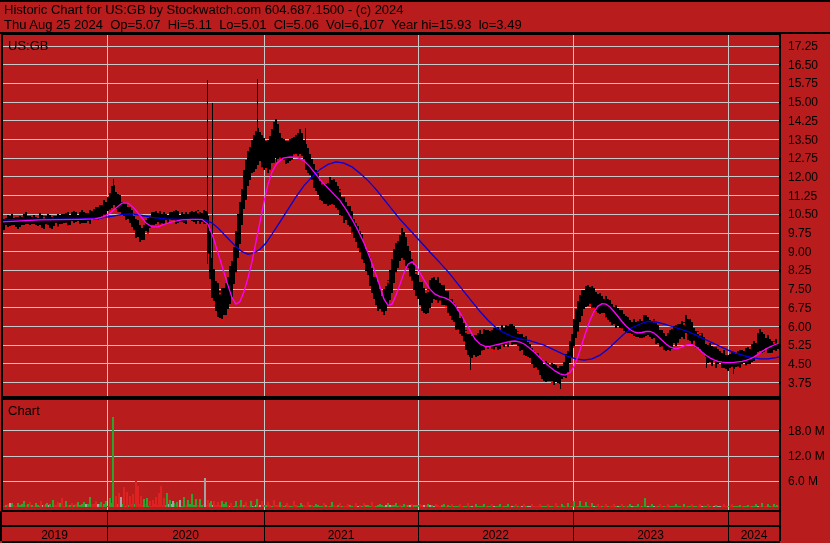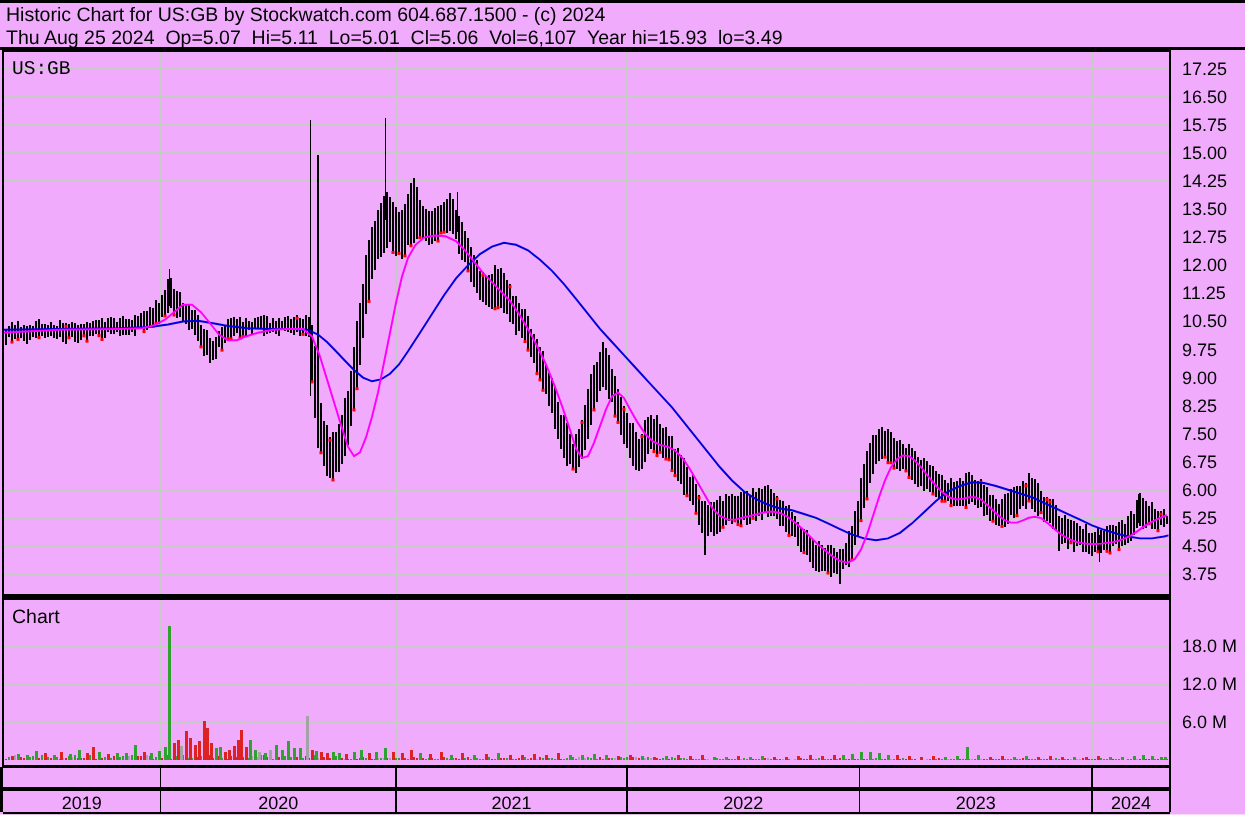--- a/index.html
+++ b/index.html
@@ -1,22 +1,22 @@
 <!DOCTYPE html>
 <html><head>
 <meta charset="utf-8">
 <style>
   html,body{margin:0;padding:0;background:#fff;}
-  .screen{position:relative;width:830px;height:543px;background:#f0abfc;overflow:hidden;
+  .screen{position:relative;width:830px;height:543px;background:#b91c1c;overflow:hidden;
           font-family:"Liberation Sans",sans-serif;color:#000;}
   .hdr{position:absolute;left:4px;white-space:pre;font-size:13px;line-height:15px;}
   #hdr-title{top:2px;}
   #hdr-info{top:17px;}
   .panel-label{position:absolute;font-size:13px;}
-  #price-label{left:8px;top:38px;font-family:Liberation Mono, monospace;}
+  #price-label{left:8px;top:38px;}
   #volume-label{left:8px;top:403px;}
   svg{position:absolute;left:0;top:0;}
 </style>
 </head>
 <body>
 
 <div class="screen">
   <div class="hdr" id="hdr-title">Historic Chart for US:GB by Stockwatch.com 604.687.1500 - (c) 2024</div>
   <div class="hdr" id="hdr-info">Thu Aug 25 2024  Op=5.07  Hi=5.11  Lo=5.01  Cl=5.06  Vol=6,107  Year hi=15.93  lo=3.49</div>
   <svg id="chart" width="830" height="543" viewBox="0 0 830 543">

